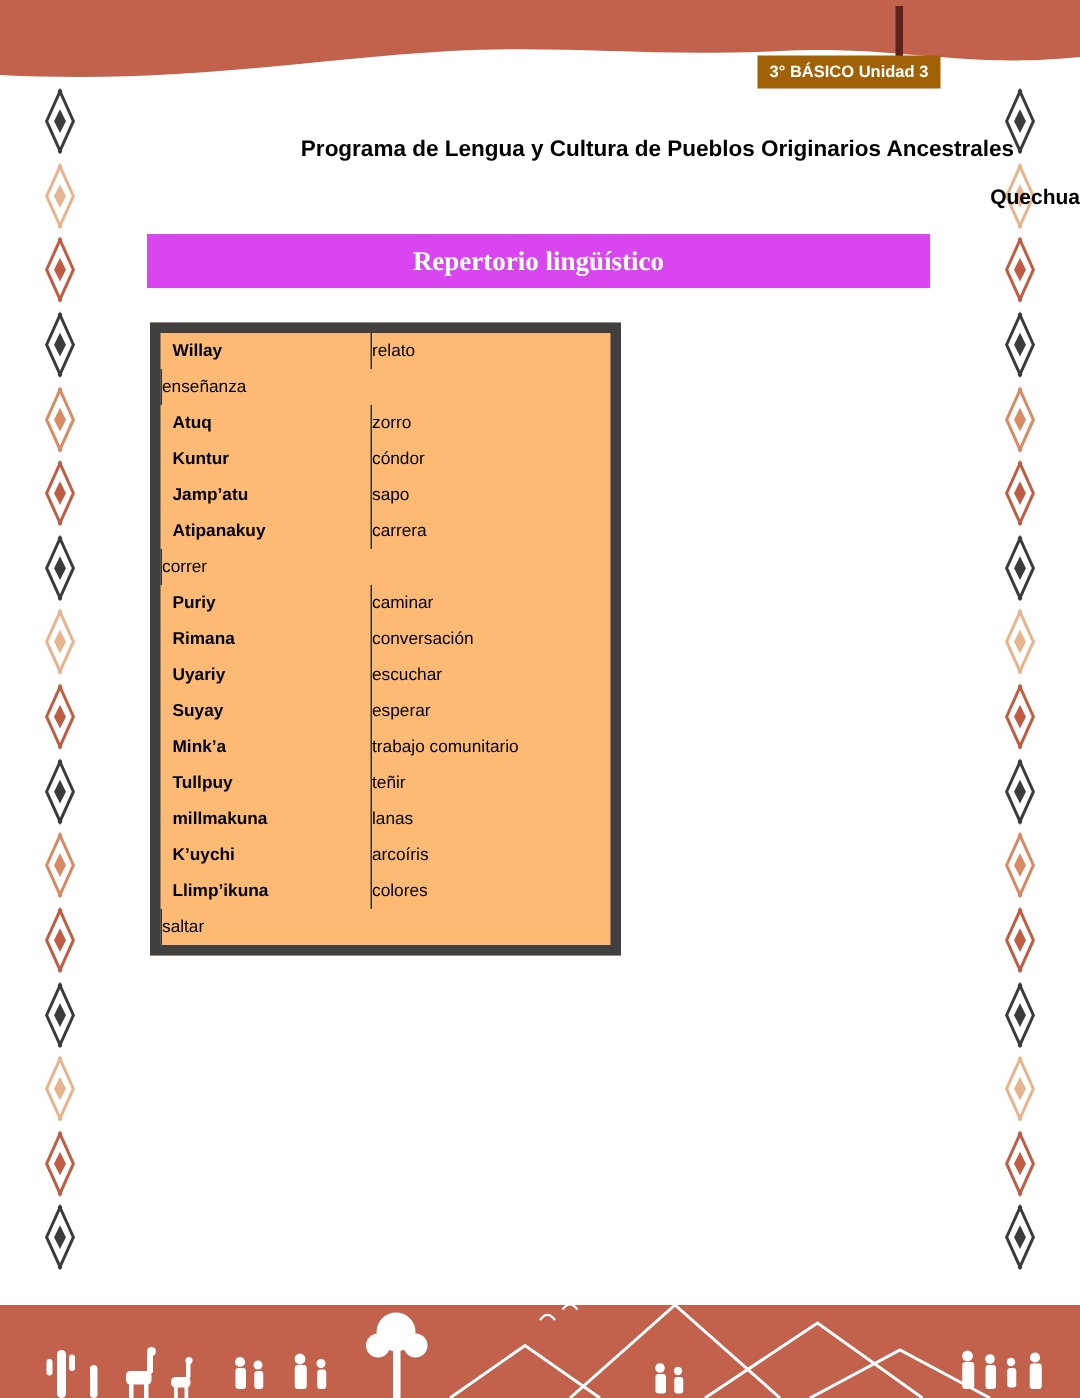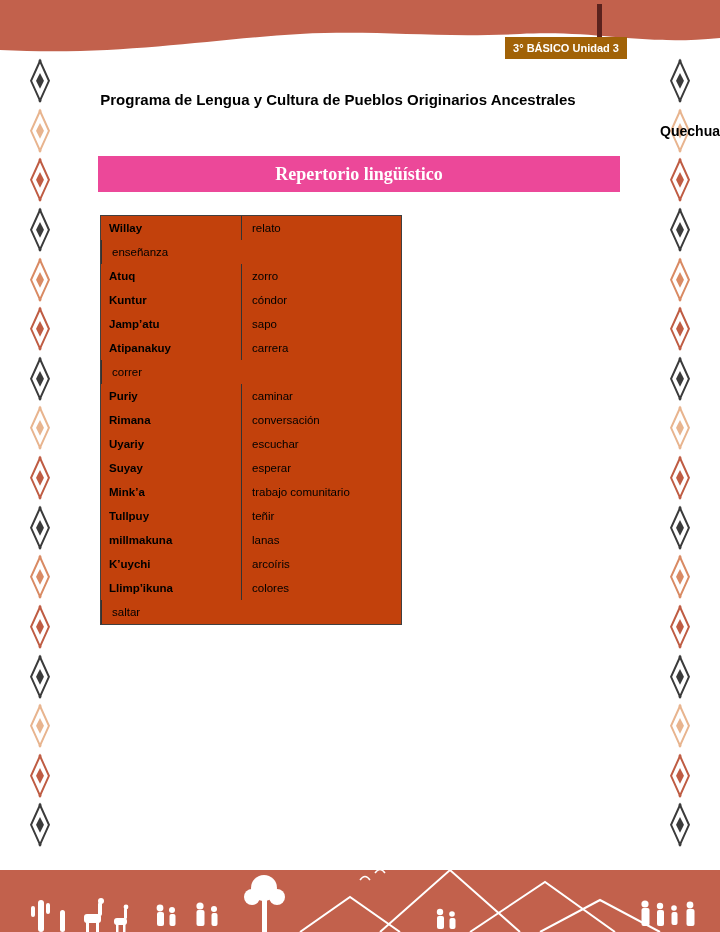--- a/index.html
+++ b/index.html
@@ -12,36 +12,36 @@
   .unit-badge{position:absolute;left:505px;top:37px;width:122px;height:22px;background:#a16207;
     color:#fff;font-size:11px;font-weight:bold;display:flex;align-items:center;justify-content:center;}
 
   
   .pattern-strip{position:absolute;top:58px;width:24px;height:790px;display:flex;flex-direction:column;
     align-items:center;gap:4px;overflow:hidden;}
   .pattern-strip.left{left:28px;}
   .pattern-strip.right{left:668px;}
 
   
-  .program-title{position:absolute;top:91px;left:0;width:676px;text-align:center;
+  .program-title{position:absolute;top:91px;left:0;width:676px;text-align:right;
     font-size:15px;font-weight:bold;color:#000;}
   .language-title{position:absolute;top:123px;left:0;width:720px;text-align:right;
     font-size:14px;font-weight:bold;color:#000;}
 
   
-  .section-banner{position:absolute;top:156px;left:98px;width:522px;height:36px;background:#ec4899;
+  .section-banner{position:absolute;top:156px;left:98px;width:522px;height:36px;background:#d946ef;
     display:flex;align-items:center;justify-content:center;}
   .section-banner span{color:#fff;font-family:"Liberation Serif",serif;font-weight:bold;font-size:18px;}
 
   
-  .rep-table{position:absolute;top:215px;left:100px;width:300px;border:1px solid #404040;background:#c2410c;}
+  .rep-table{position:absolute;top:215px;left:100px;width:300px;border:7px solid #404040;background:#fdba74;}
   .trow{display:flex;height:24px;align-items:center;}
   .cell{font-size:11.5px;color:#000;display:flex;align-items:center;height:100%;box-sizing:border-box;}
   .cell.q{width:140px;padding-left:8px;font-weight:bold;}
-  .cell.s{flex:1;border-left:1px solid #333;padding-left:10px;}
+  .cell.s{flex:1;border-left:1px solid #333;padding-left:0;}
 
   
   .footer-illustration{position:absolute;left:0;bottom:0;width:720px;height:90px;}
 </style>
 </head>
 <body>
 
 <div class="page">
 
   <svg class="header-wave" viewBox="0 0 720 62" preserveAspectRatio="none">

